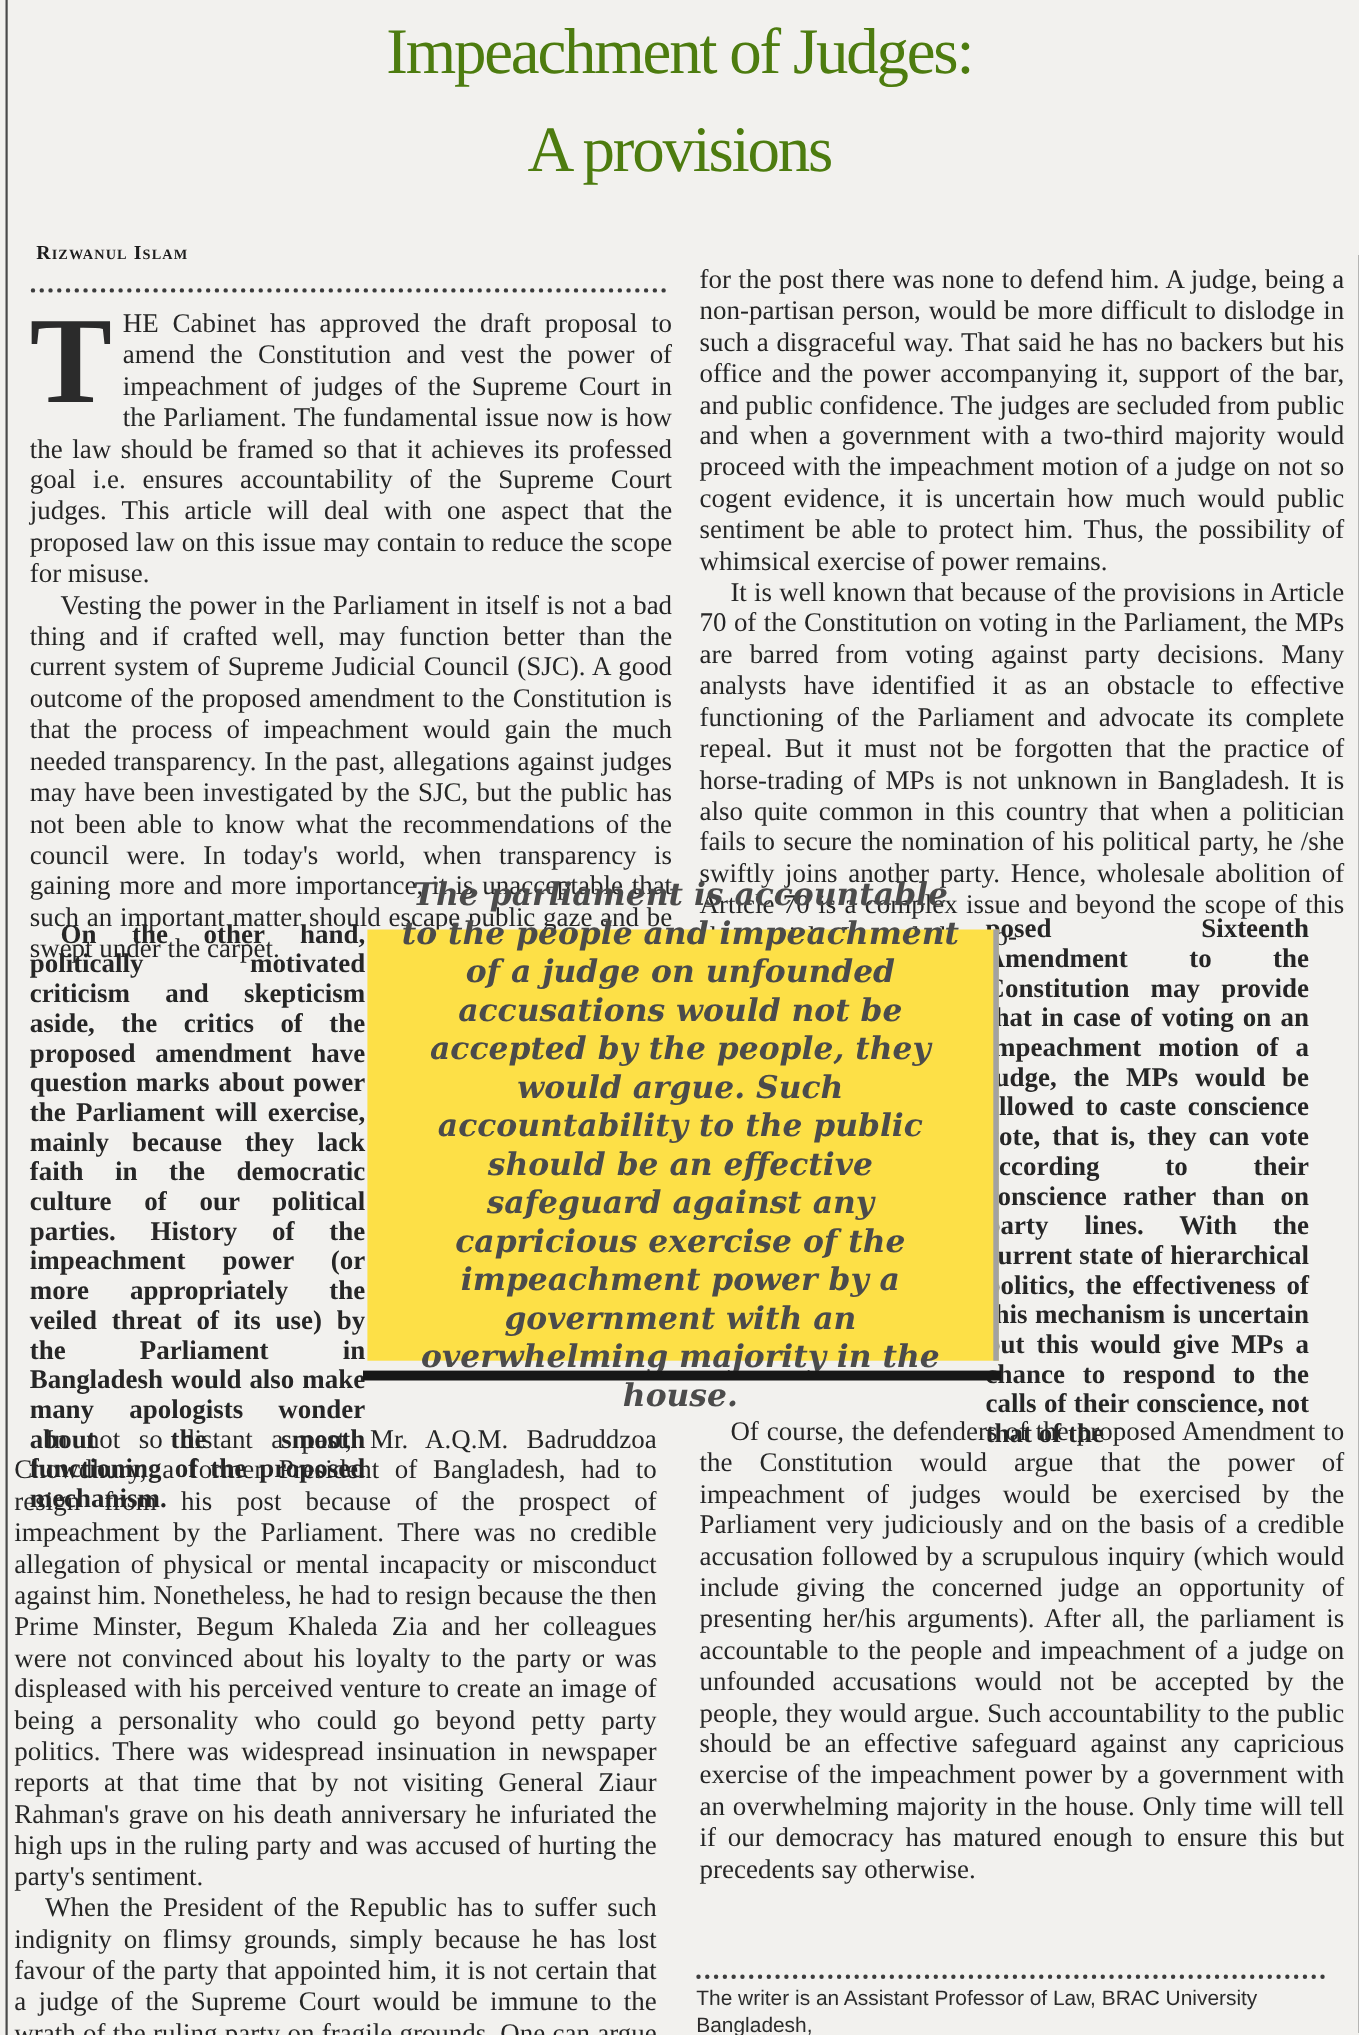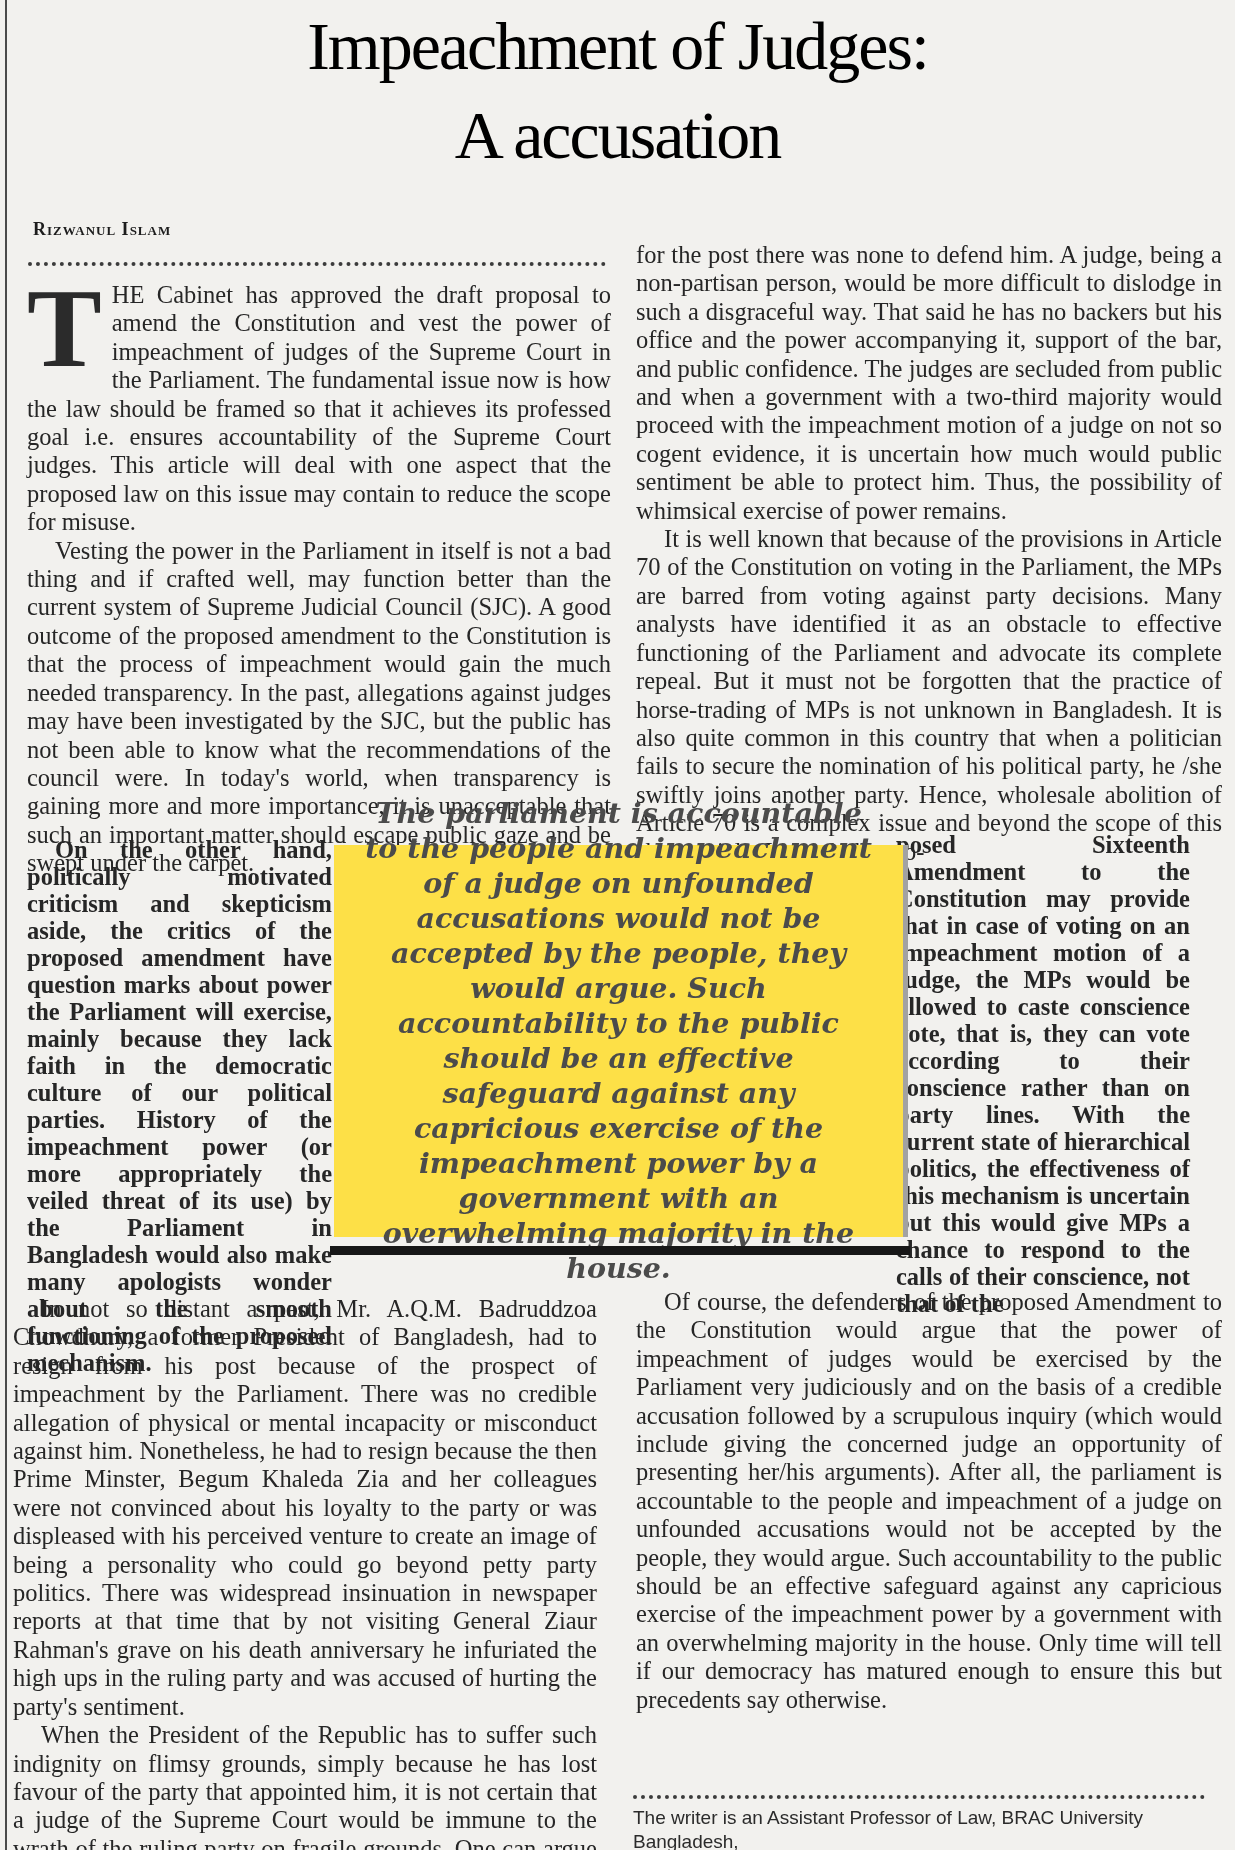--- a/index.html
+++ b/index.html
@@ -12,23 +12,23 @@
     color:#262626;
     margin:0 auto;
   }
   .edge-rule{
     position:absolute;left:5px;top:0;width:2px;height:1850px;
     background:#4a4a4a;
   }
   .headline{
     position:absolute;top:2px;left:0;width:1235px;
     text-align:center;
-    font-size:68px;line-height:89px;
+    font-size:59px;line-height:89px;
     letter-spacing:-2px;
-    color:#000000;
+    color:#4d7c0f;
     font-weight:500;
   }
   .byline{
     position:absolute;top:219px;left:33px;
     font-variant:small-caps;
     font-weight:bold;
     font-size:18px;
     letter-spacing:1px;
     color:#1d1d1d;
   }
@@ -90,21 +90,21 @@
 </style>
 </head>
 <body>
 
 <div class="page">
 
   <div class="edge-rule"></div>
 
   <div class="headline">
     <div>Impeachment of Judges:</div>
-    <div>A accusation</div>
+    <div>A provisions</div>
   </div>
 
   <div class="byline">Rizwanul Islam</div>
 
   <div class="dotted-rule rule-top"></div>
 
   <div class="tblock block-a">
     <p><span class="dropcap">T</span><span>HE Cabinet has approved the draft proposal to amend the Constitution and vest the power of impeachment of judges of the Supreme Court in the Parliament. The fundamental issue now is how the law should be framed so that it achieves its professed goal i.e. ensures accountability of the Supreme Court judges. This article will deal with one aspect that the proposed law on this issue may contain to reduce the scope for misuse.</span></p>
     <p class="ind">Vesting the power in the Parliament in itself is not a bad thing and if crafted well, may function better than the current system of Supreme Judicial Council (SJC). A good outcome of the proposed amendment to the Constitution is that the process of impeachment would gain the much needed transparency. In the past, allegations against judges may have been investigated by the SJC, but the public has not been able to know what the recommendations of the council were. In today's world, when transparency is gaining more and more importance, it is unacceptable that such an important matter should escape public gaze and be swept under the carpet.</p>
   </div>

